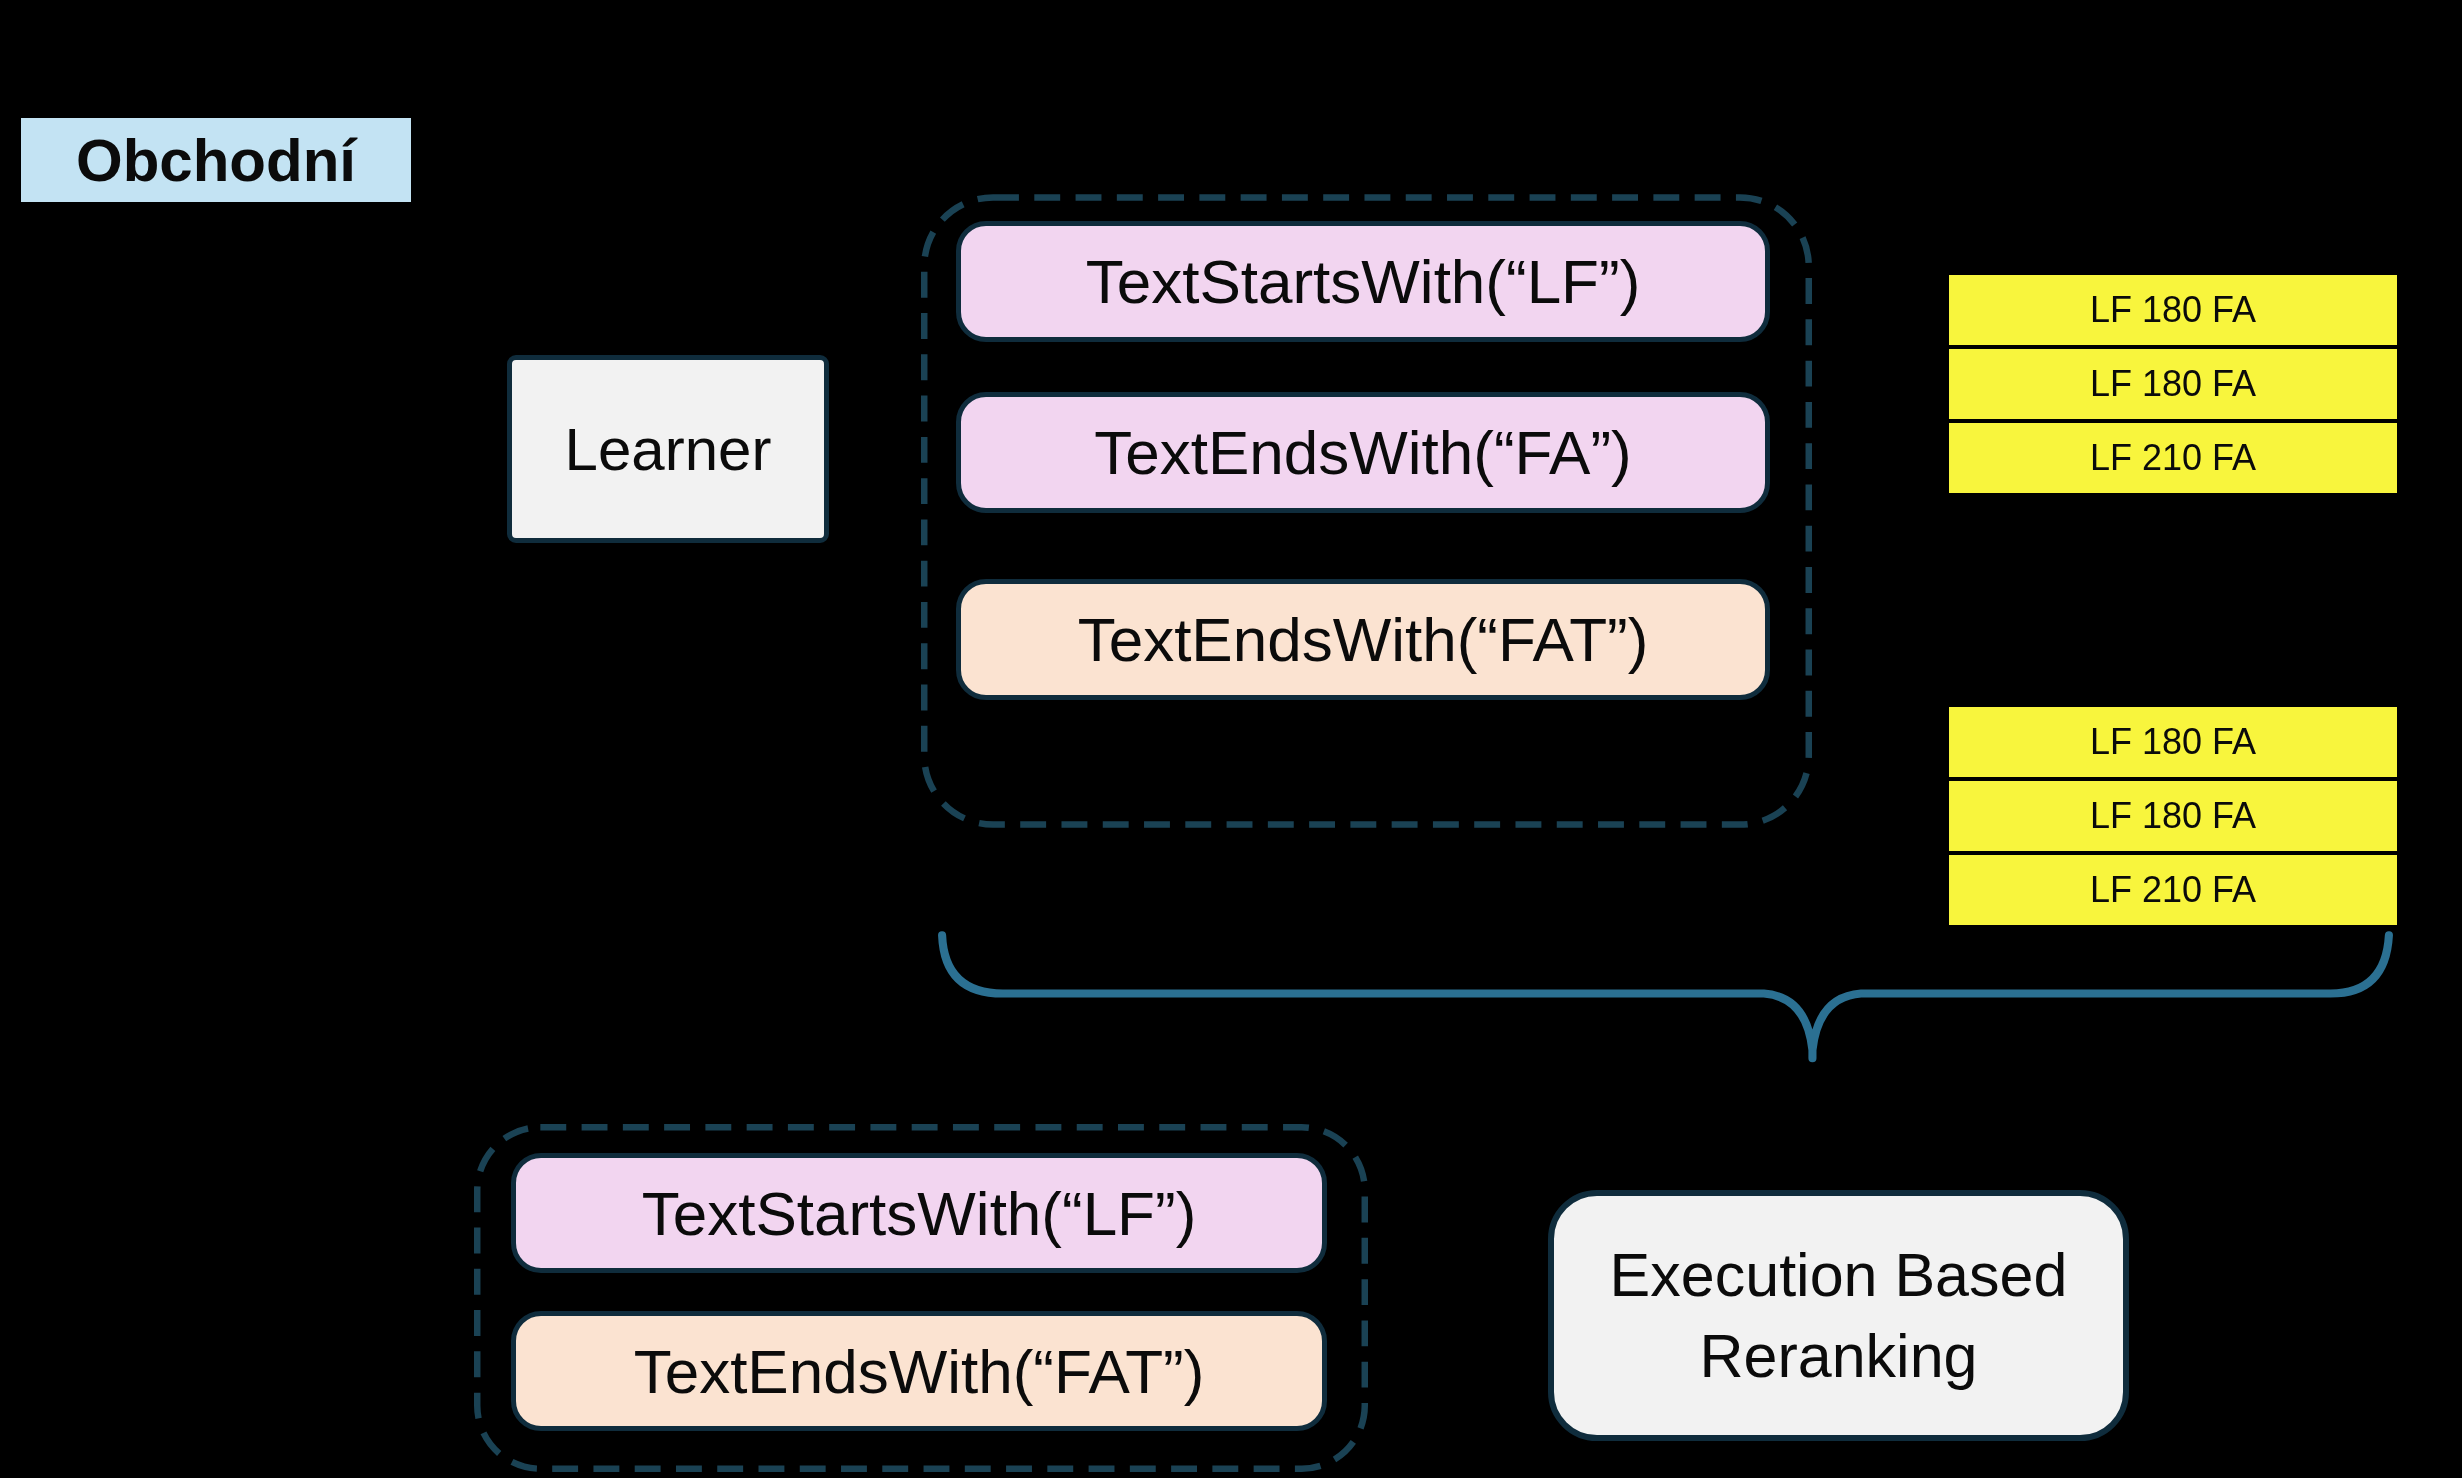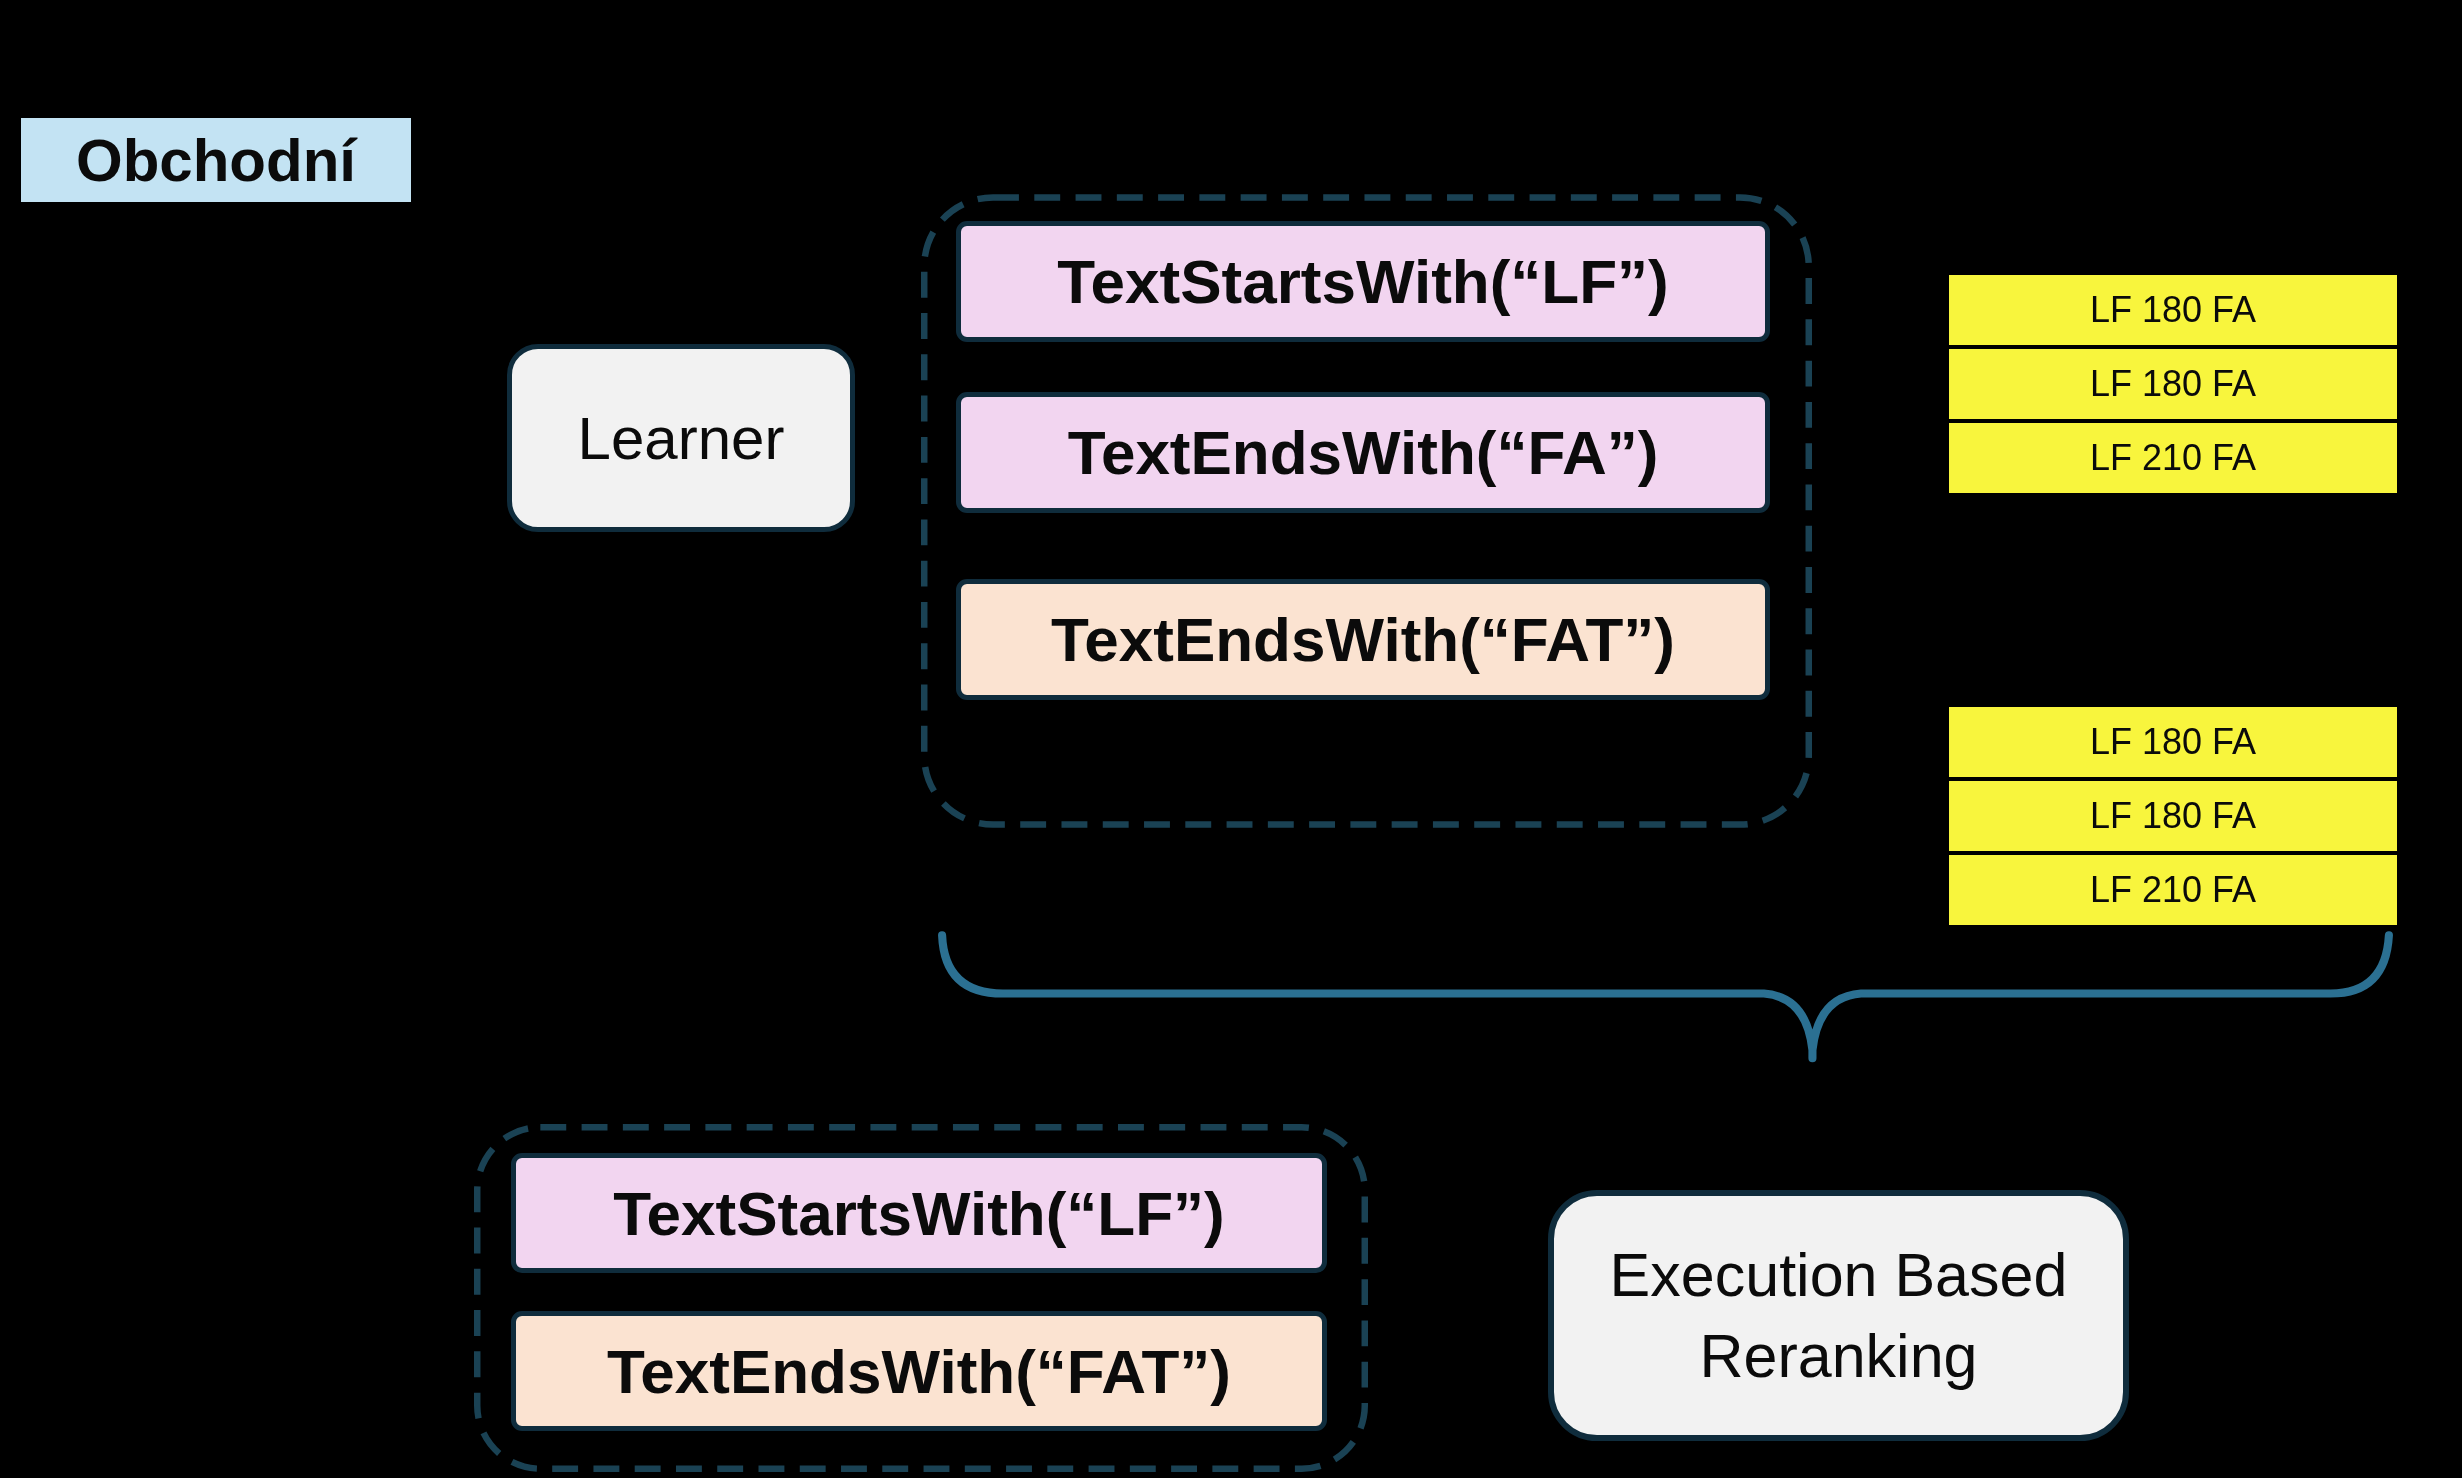--- a/index.html
+++ b/index.html
@@ -18,40 +18,40 @@
     background:var(--light-blue); display:flex; align-items:center; justify-content:center;
     font-size:60px; font-weight:bold; color:var(--text);
   }
   .node{
     position:absolute; background:var(--node-fill);
     border:5.7px solid var(--border-dark);
     display:flex; align-items:center; justify-content:center;
     color:var(--text);
   }
   .node.learner{
-    left:490px; top:344px; width:348px; height:188px; border-radius:31px; font-size:60px;
+    left:490px; top:355px; width:322px; height:188px; border-radius:9px; font-size:60px;
   }
   .node.reranker{
     left:1531px; top:1190px; width:581px; height:251px; border-radius:49px;
     border-width:6.5px; flex-direction:column; font-size:61px; line-height:1.32; text-align:center;
   }
 
   svg.layer{position:absolute; overflow:visible;}
   .dashed-rect{
     fill:none; stroke:var(--dash); stroke-width:8;
     stroke-dasharray:32 19;
   }
   .brace-path{
     fill:none; stroke:var(--brace); stroke-width:10; stroke-linecap:round;
   }
 
   .pill{
-    position:absolute; height:121px; border:5.7px solid var(--border-dark); border-radius:11px;
+    position:absolute; height:121px; border:5.7px solid var(--border-dark); border-radius:30px;
     display:flex; align-items:center; justify-content:center;
-    font-size:62px; color:var(--text);font-weight:bold;
+    font-size:62px; color:var(--text);
   }
   .pill.pink{background:var(--pink);}
   .pill.peach{background:var(--peach);}
   .pill.t{left:939px; width:814px;}
   .pill.b{left:494px;  width:816px; height:120px;}
   .pill.t1{top:221px;} .pill.t2{top:392px;} .pill.t3{top:579px;}
   .pill.b1{top:1153px;} .pill.b2{top:1311px;}
 
   .ygroup{
     position:absolute; left:1932px; width:448px;

